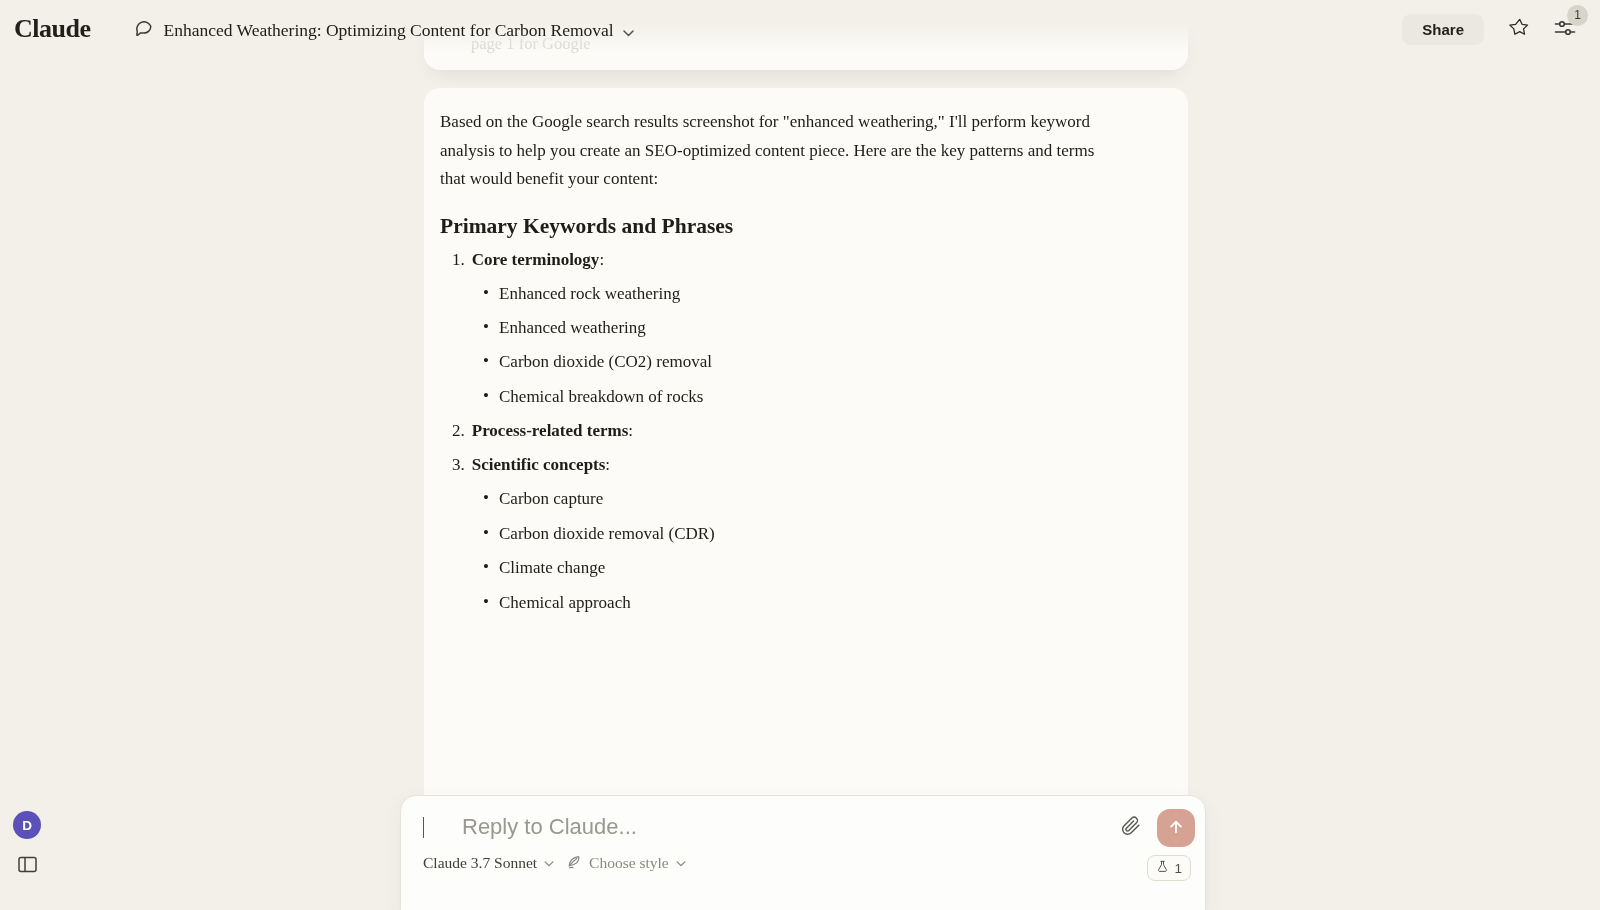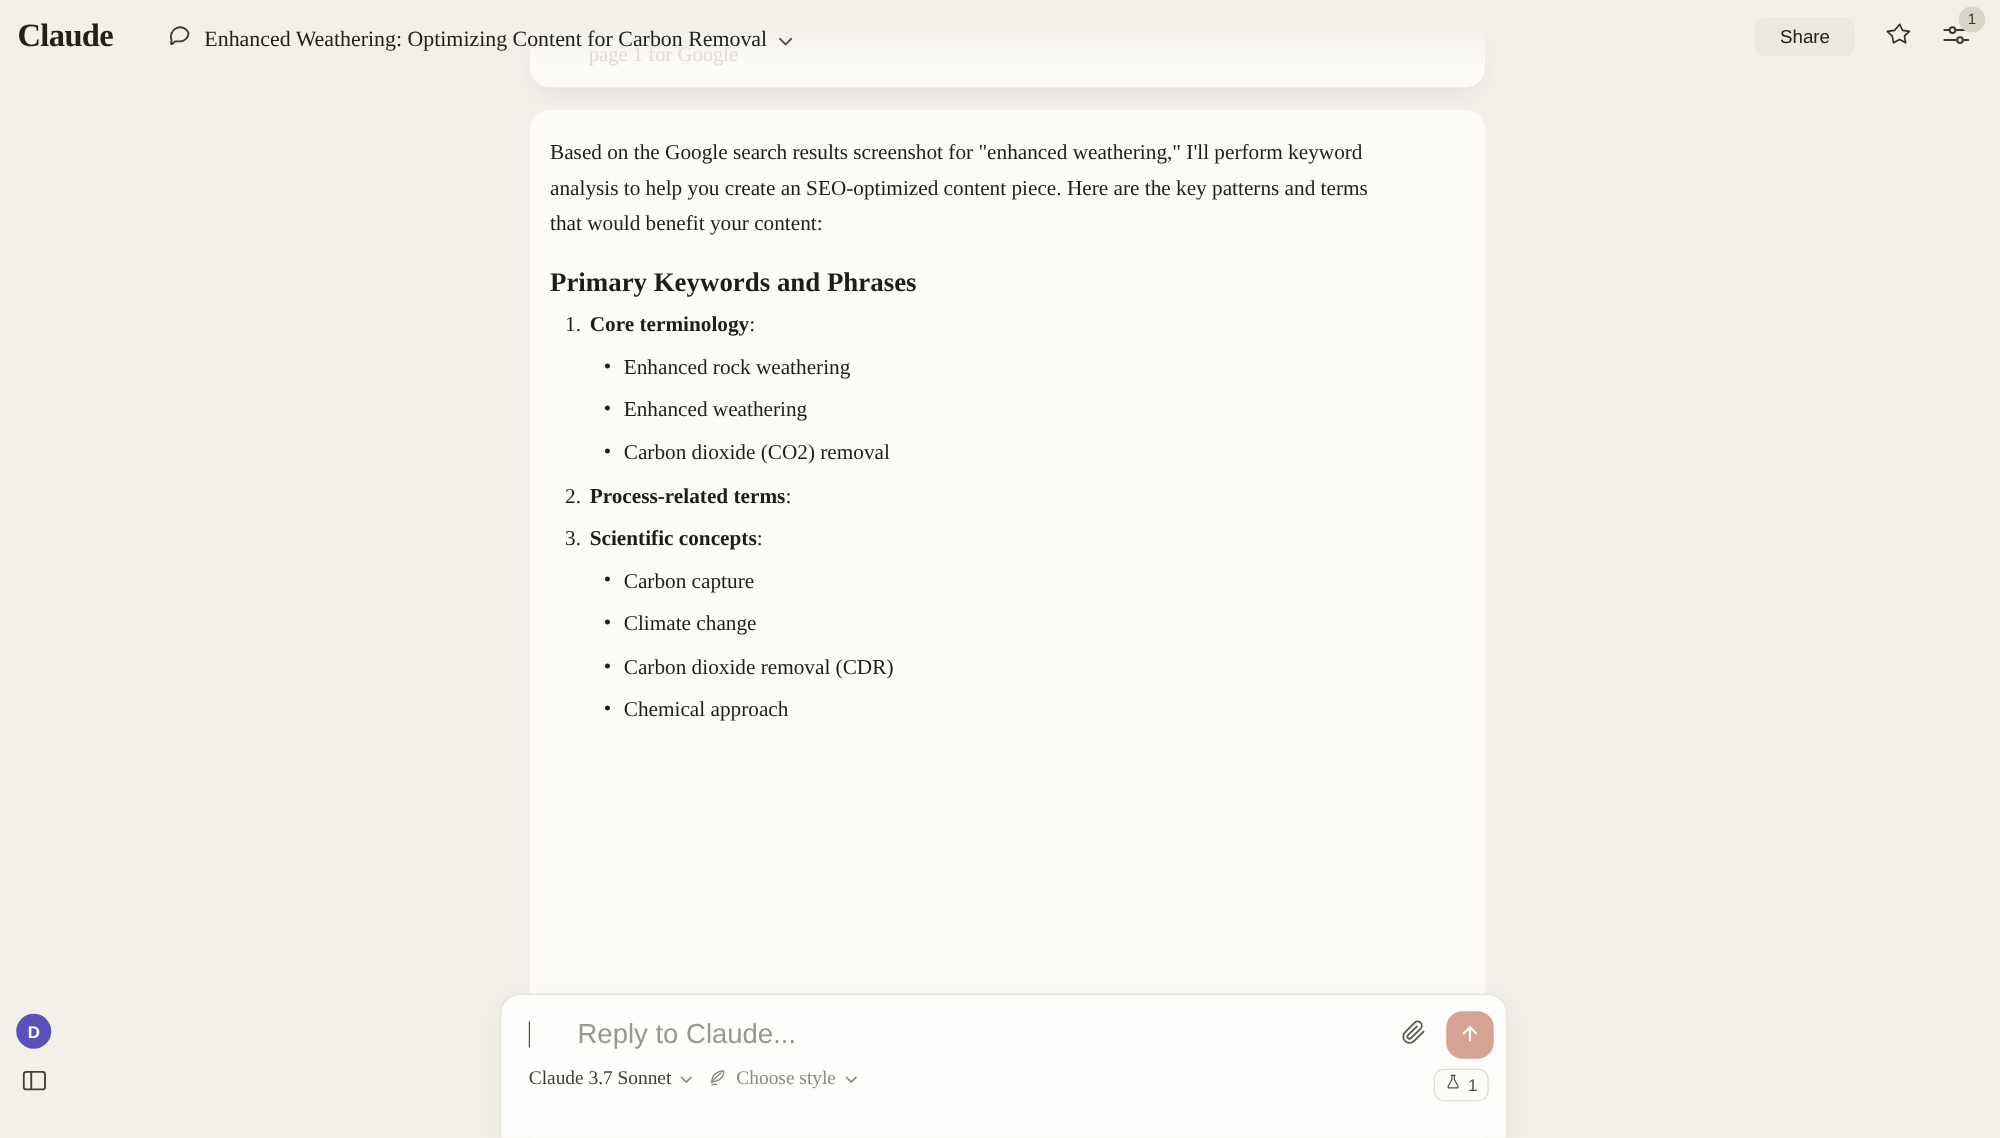--- a/index.html
+++ b/index.html
@@ -20,21 +20,21 @@
 
   
   .header-fade{position:absolute;top:0;left:0;right:0;height:52px;z-index:25;
     background:linear-gradient(to bottom,var(--page-bg) 45%,rgba(242,240,233,0));}
   .header{position:absolute;top:0;left:0;right:0;height:58px;z-index:30;display:flex;align-items:center;}
   .brand{font-family:"Liberation Serif",serif;font-size:26px;font-weight:600;letter-spacing:-0.5px;color:var(--text);margin-left:14px;cursor:pointer;}
   .chat-title-wrap{display:flex;align-items:flex-end;gap:9px;margin-left:44px;cursor:pointer;}
   .chat-title{font-family:"Liberation Serif",serif;font-size:17.5px;color:var(--text);}
   .header-right{position:absolute;right:18px;top:0;height:58px;display:flex;align-items:center;gap:24px;}
   .share-btn{background:var(--share-bg);border:none;border-radius:9px;padding:7px 20px;font-family:"Liberation Sans",sans-serif;
-    font-size:15px;font-weight:400;color:#22211C;cursor:pointer;}
+    font-size:15px;font-weight:700;color:#22211C;cursor:pointer;}
   .icon-btn{background:none;border:none;cursor:pointer;display:flex;align-items:center;justify-content:center;padding:0;}
   .settings-wrap{position:relative;margin-right:6px;}
   .settings-badge{position:absolute;top:-14px;right:-12px;width:21px;height:21px;border-radius:50%;background:var(--badge-bg);
     display:flex;align-items:center;justify-content:center;font-size:12px;color:#3A3933;}
 
   
   .prev-card{position:absolute;left:424px;top:-34px;width:764px;height:104px;background:var(--card-bg);
     border-radius:16px;z-index:10;box-shadow:0 10px 18px -8px rgba(70,64,48,0.12);}
   .prev-fragment{position:absolute;left:47px;top:68px;font-family:"Liberation Serif",serif;font-size:16.5px;
     color:#CFCBBE;opacity:0.75;}
@@ -128,31 +128,32 @@
   <div class="msg-body">
     <p class="msg-intro">Based on the Google search results screenshot for "enhanced weathering," I'll perform keyword analysis to help you create an SEO-optimized content piece. Here are the key patterns and terms that would benefit your content:</p>
     <h2 class="msg-heading">Primary Keywords and Phrases</h2>
     <div>
         <div class="kw-group">
           <div class="kw-head"><span class="kw-num">1.</span><strong>Core terminology</strong><span>:</span></div>
           <ul class="kw-items">
             <li>Enhanced rock weathering</li>
             <li>Enhanced weathering</li>
             <li>Carbon dioxide (CO2) removal</li>
+            <li>Chemical breakdown of rocks</li>
           </ul>
         </div>
         <div class="kw-group">
           <div class="kw-head"><span class="kw-num">2.</span><strong>Process-related terms</strong><span>:</span></div>
         </div>
         <div class="kw-group">
           <div class="kw-head"><span class="kw-num">3.</span><strong>Scientific concepts</strong><span>:</span></div>
           <ul class="kw-items">
             <li>Carbon capture</li>
+            <li>Carbon dioxide removal (CDR)</li>
             <li>Climate change</li>
-            <li>Carbon dioxide removal (CDR)</li>
             <li>Chemical approach</li>
           </ul>
         </div>
       </div>
   </div>
 </div>
 
 <div class="composer">
   <div class="composer-input-row">
     <span class="text-cursor"></span>

